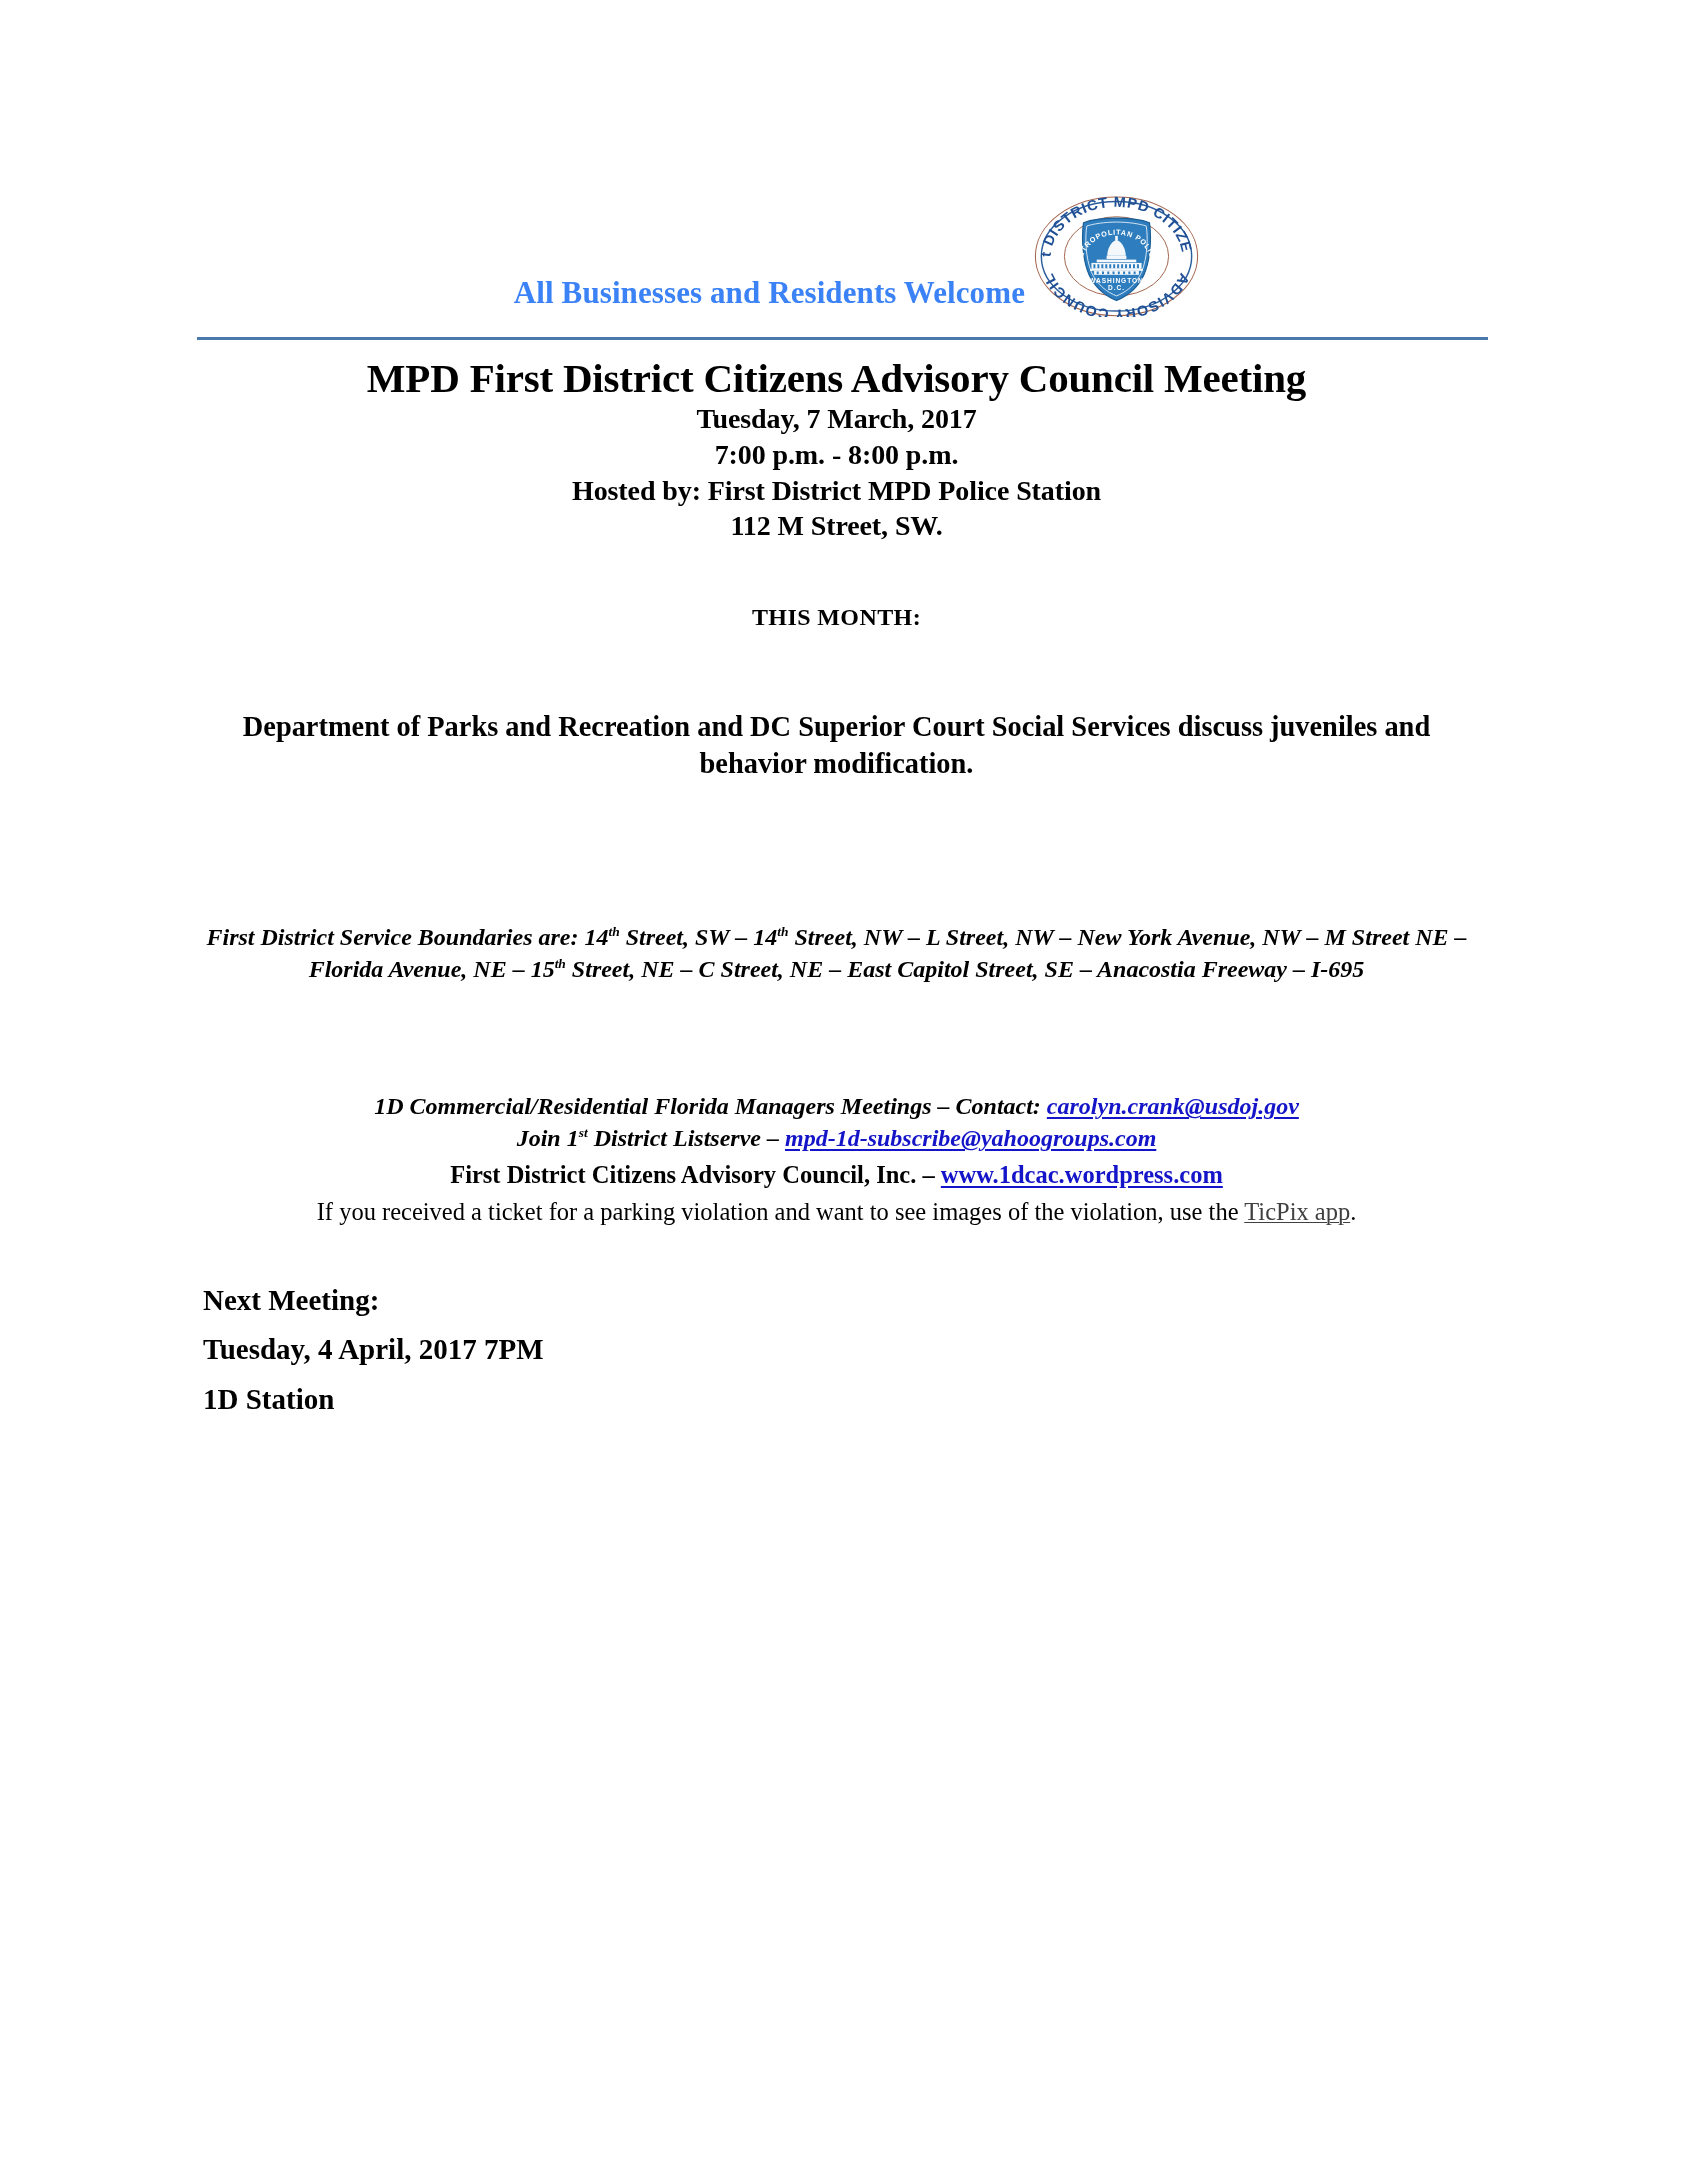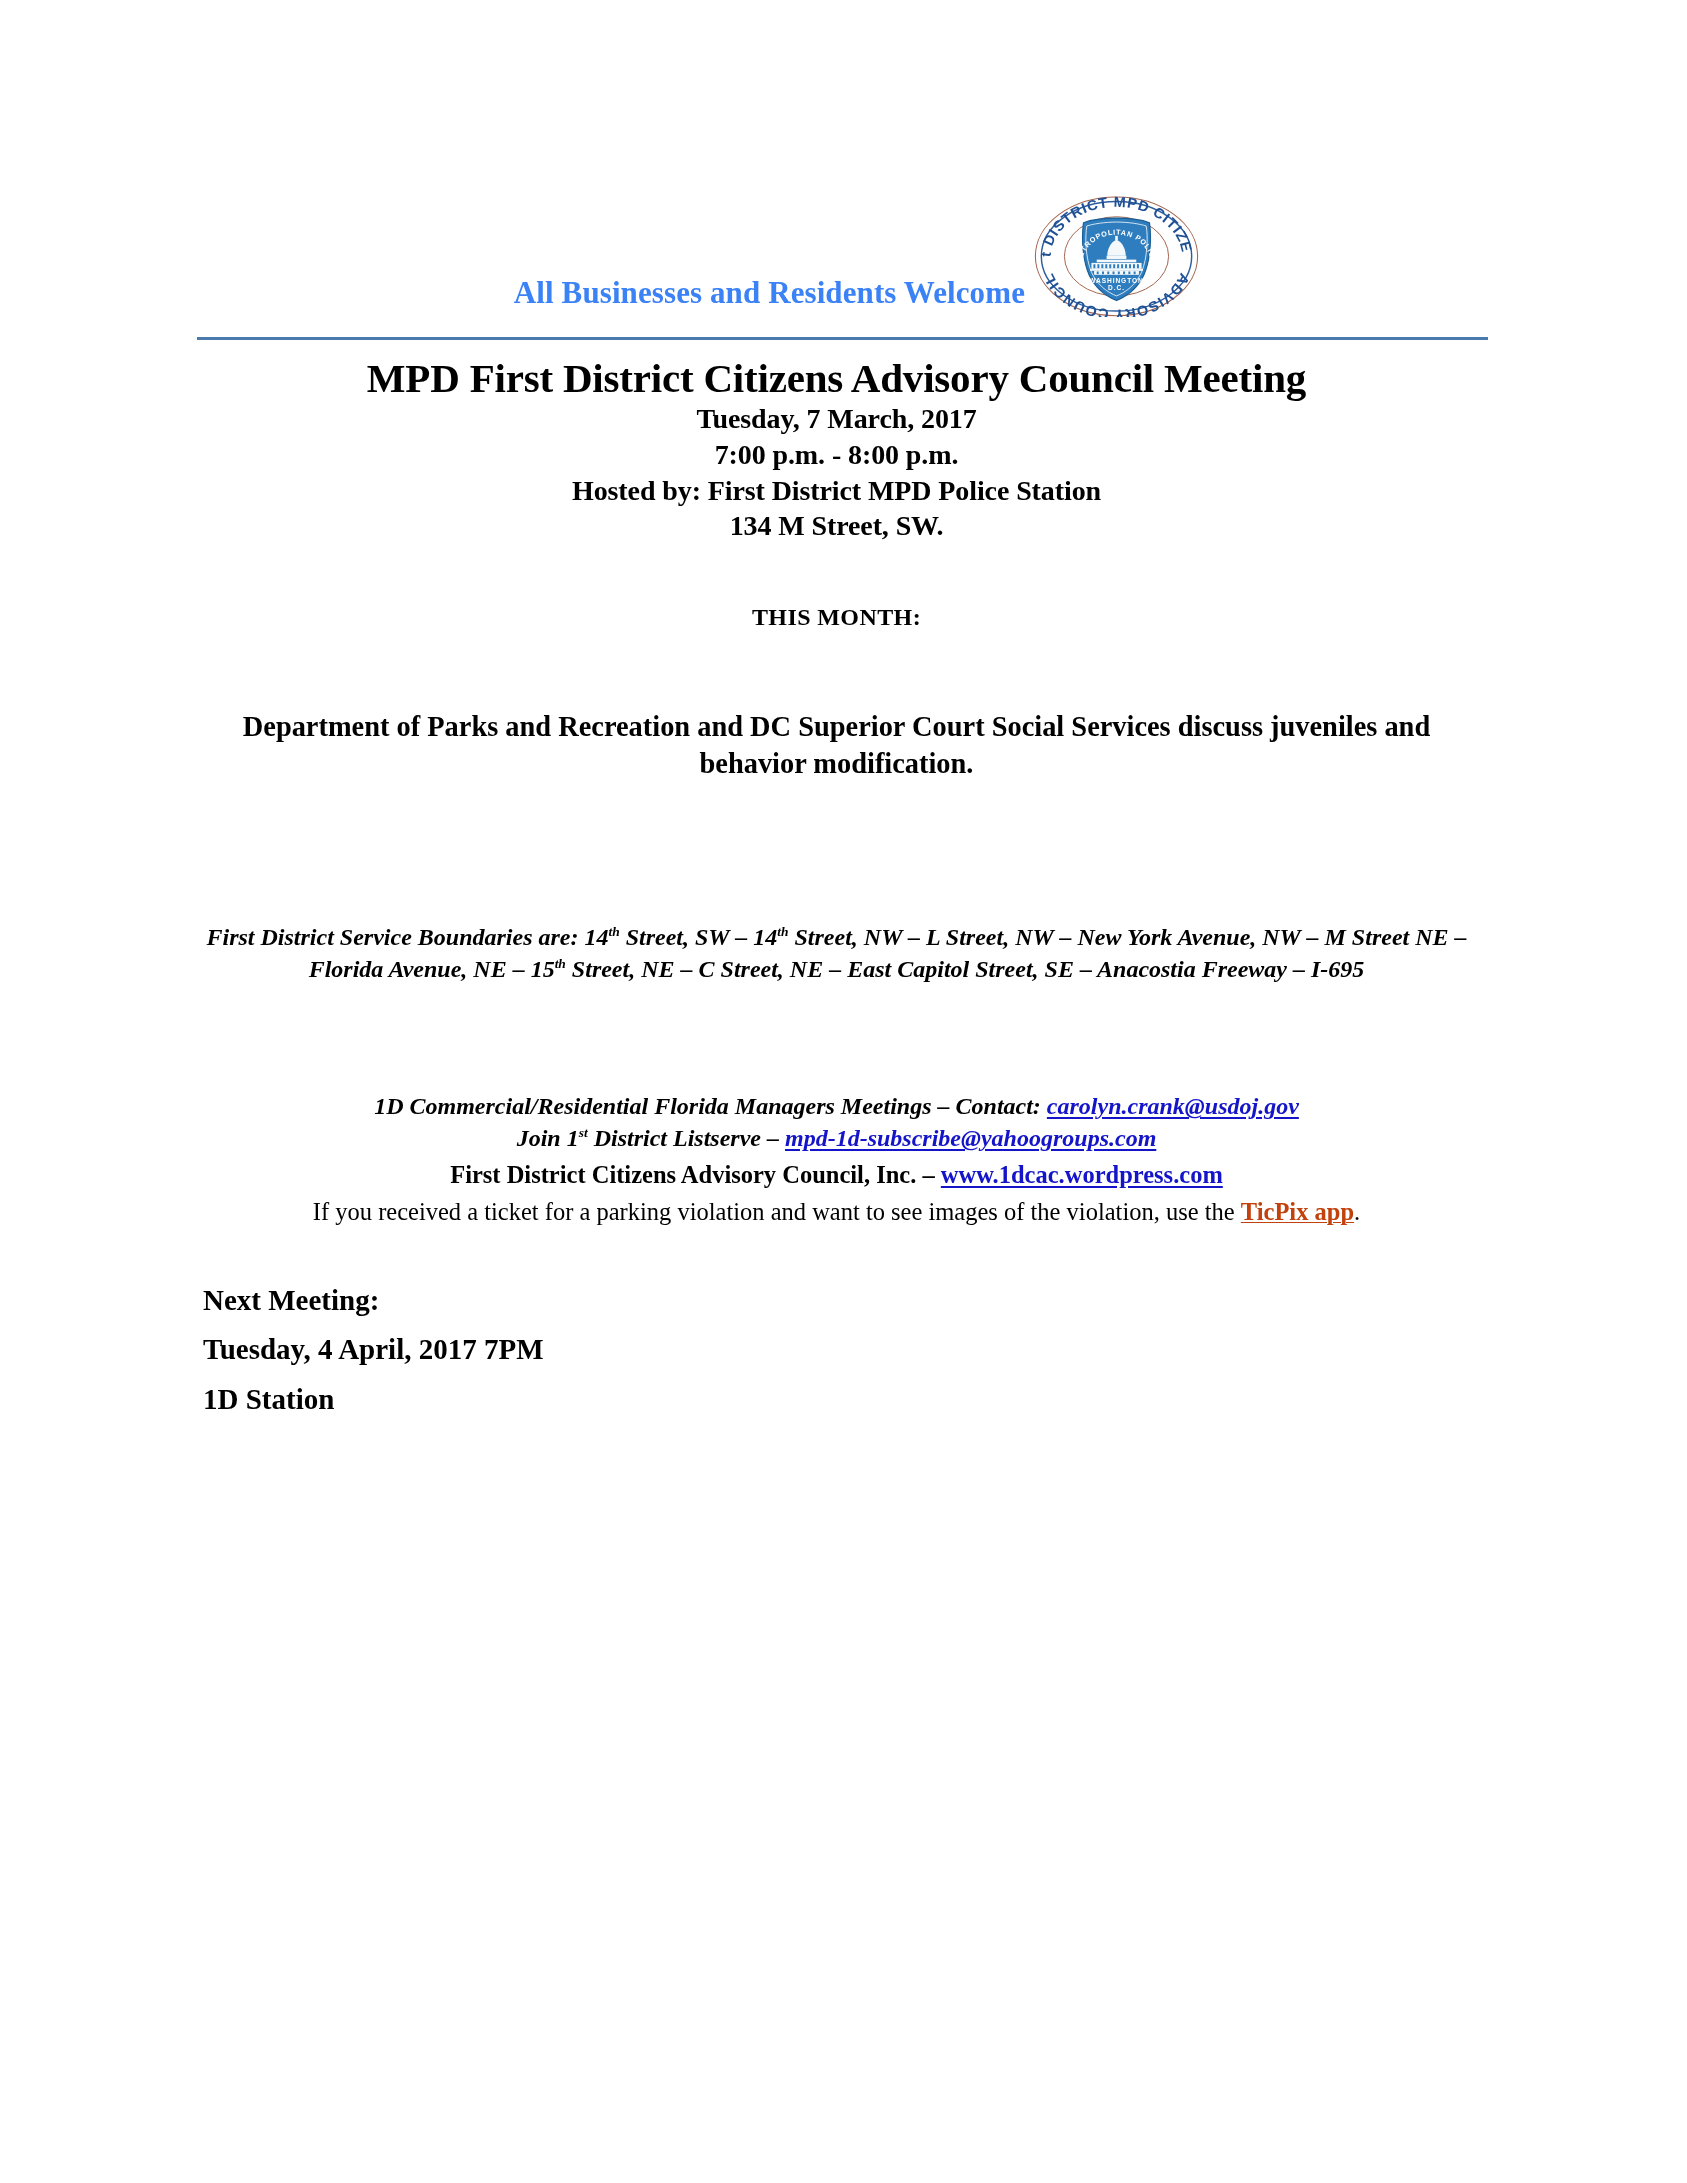--- a/index.html
+++ b/index.html
@@ -155,25 +155,25 @@
     margin: 12px;
   }
 
   a.link, .link {
     color: #1414C8;
     text-decoration: underline;
     text-decoration-thickness: 2px;
     text-underline-offset: 2.6px;
   }
   .link-plain {
-    color: #c2410c;
+    color: #404040;
     text-decoration: underline;
     text-decoration-thickness: 1.3px;
     text-underline-offset: 2px;
-    font-weight: bold;
+    font-weight: normal;
     font-style: normal;
   }
 
   sup {
     font-size: 0.56em;
     vertical-align: super;
     line-height: 0;
   }
 </style>
 </head>
@@ -266,21 +266,21 @@
 
   <div class="divider"></div>
 
   <div class="content">
 
     <h1 class="doc-title">MPD First District Citizens Advisory Council Meeting</h1>
 
     <p class="subline">Tuesday, 7 March, 2017</p>
     <p class="subline">7:00 p.m. - 8:00 p.m.</p>
     <p class="subline">Hosted by: First District MPD Police Station</p>
-    <p class="subline">134 M Street, SW.</p>
+    <p class="subline">112 M Street, SW.</p>
 
     <div class="spacer-sm"></div>
 
     <p class="this-month">THIS MONTH:</p>
 
     <div class="spacer-md"></div>
 
     <p class="topic">Department of Parks and Recreation and DC Superior Court Social Services discuss juveniles and behavior modification.</p>
 
     <div class="spacer-lg"></div>

